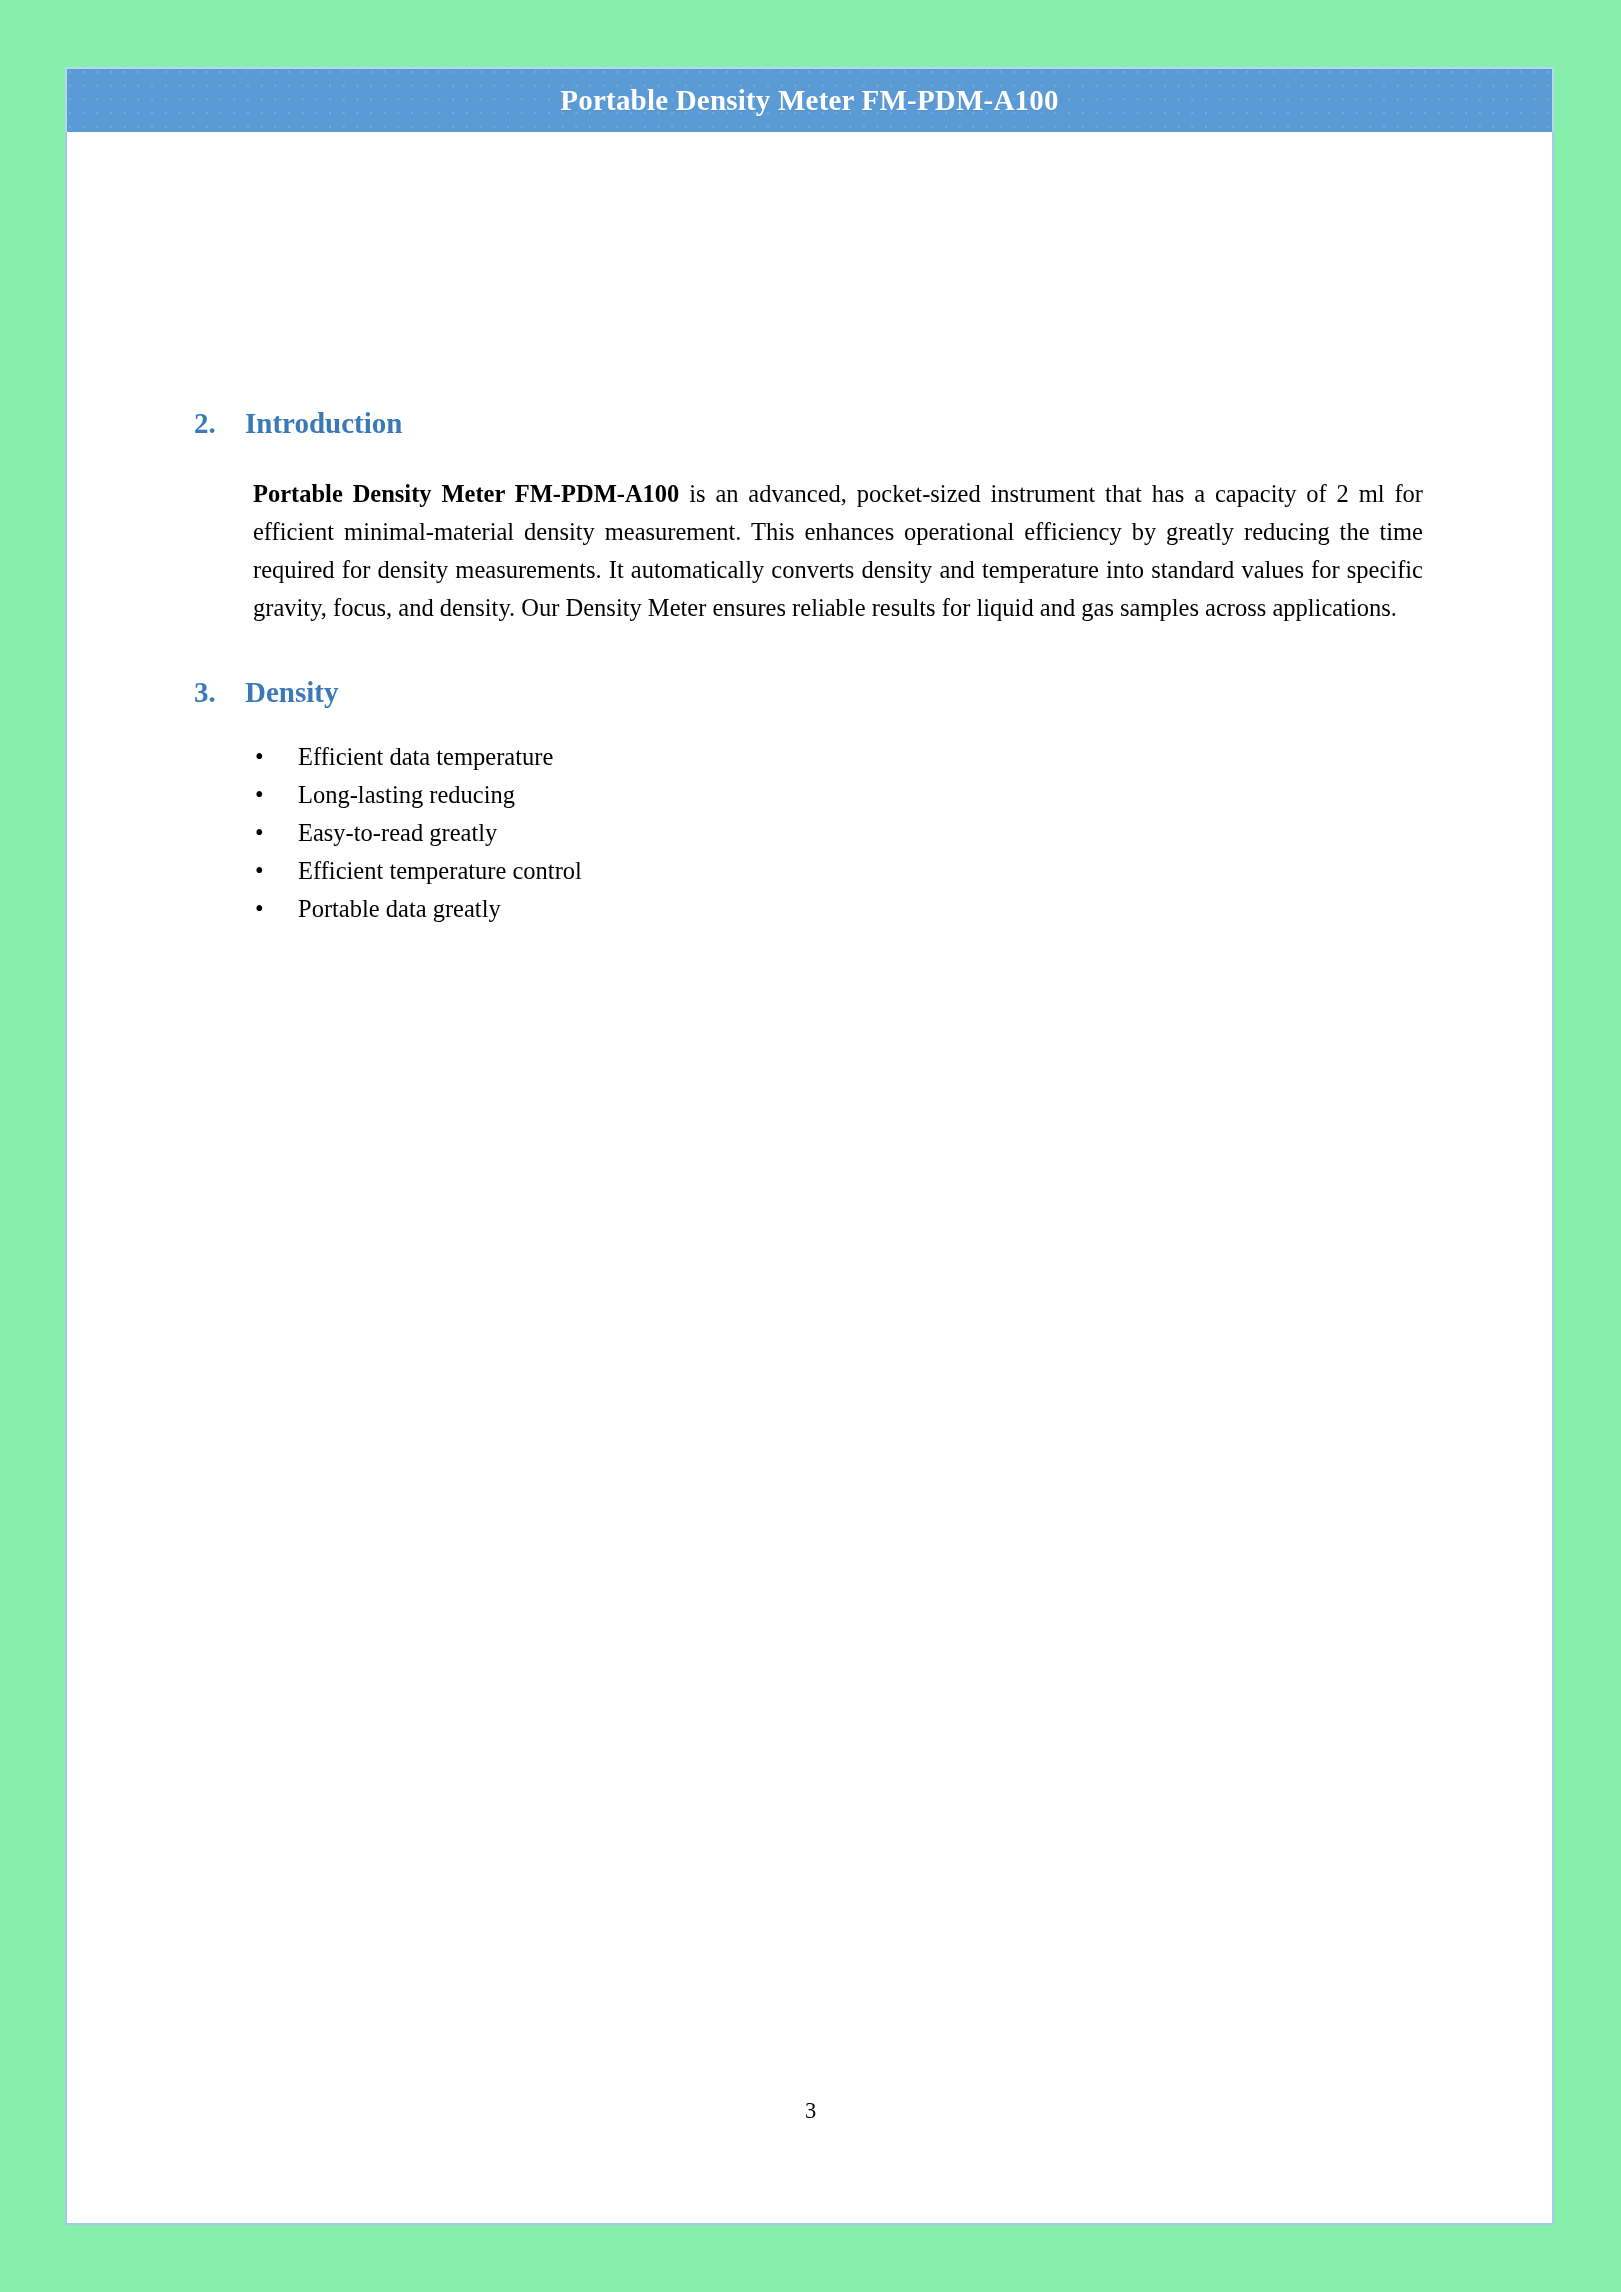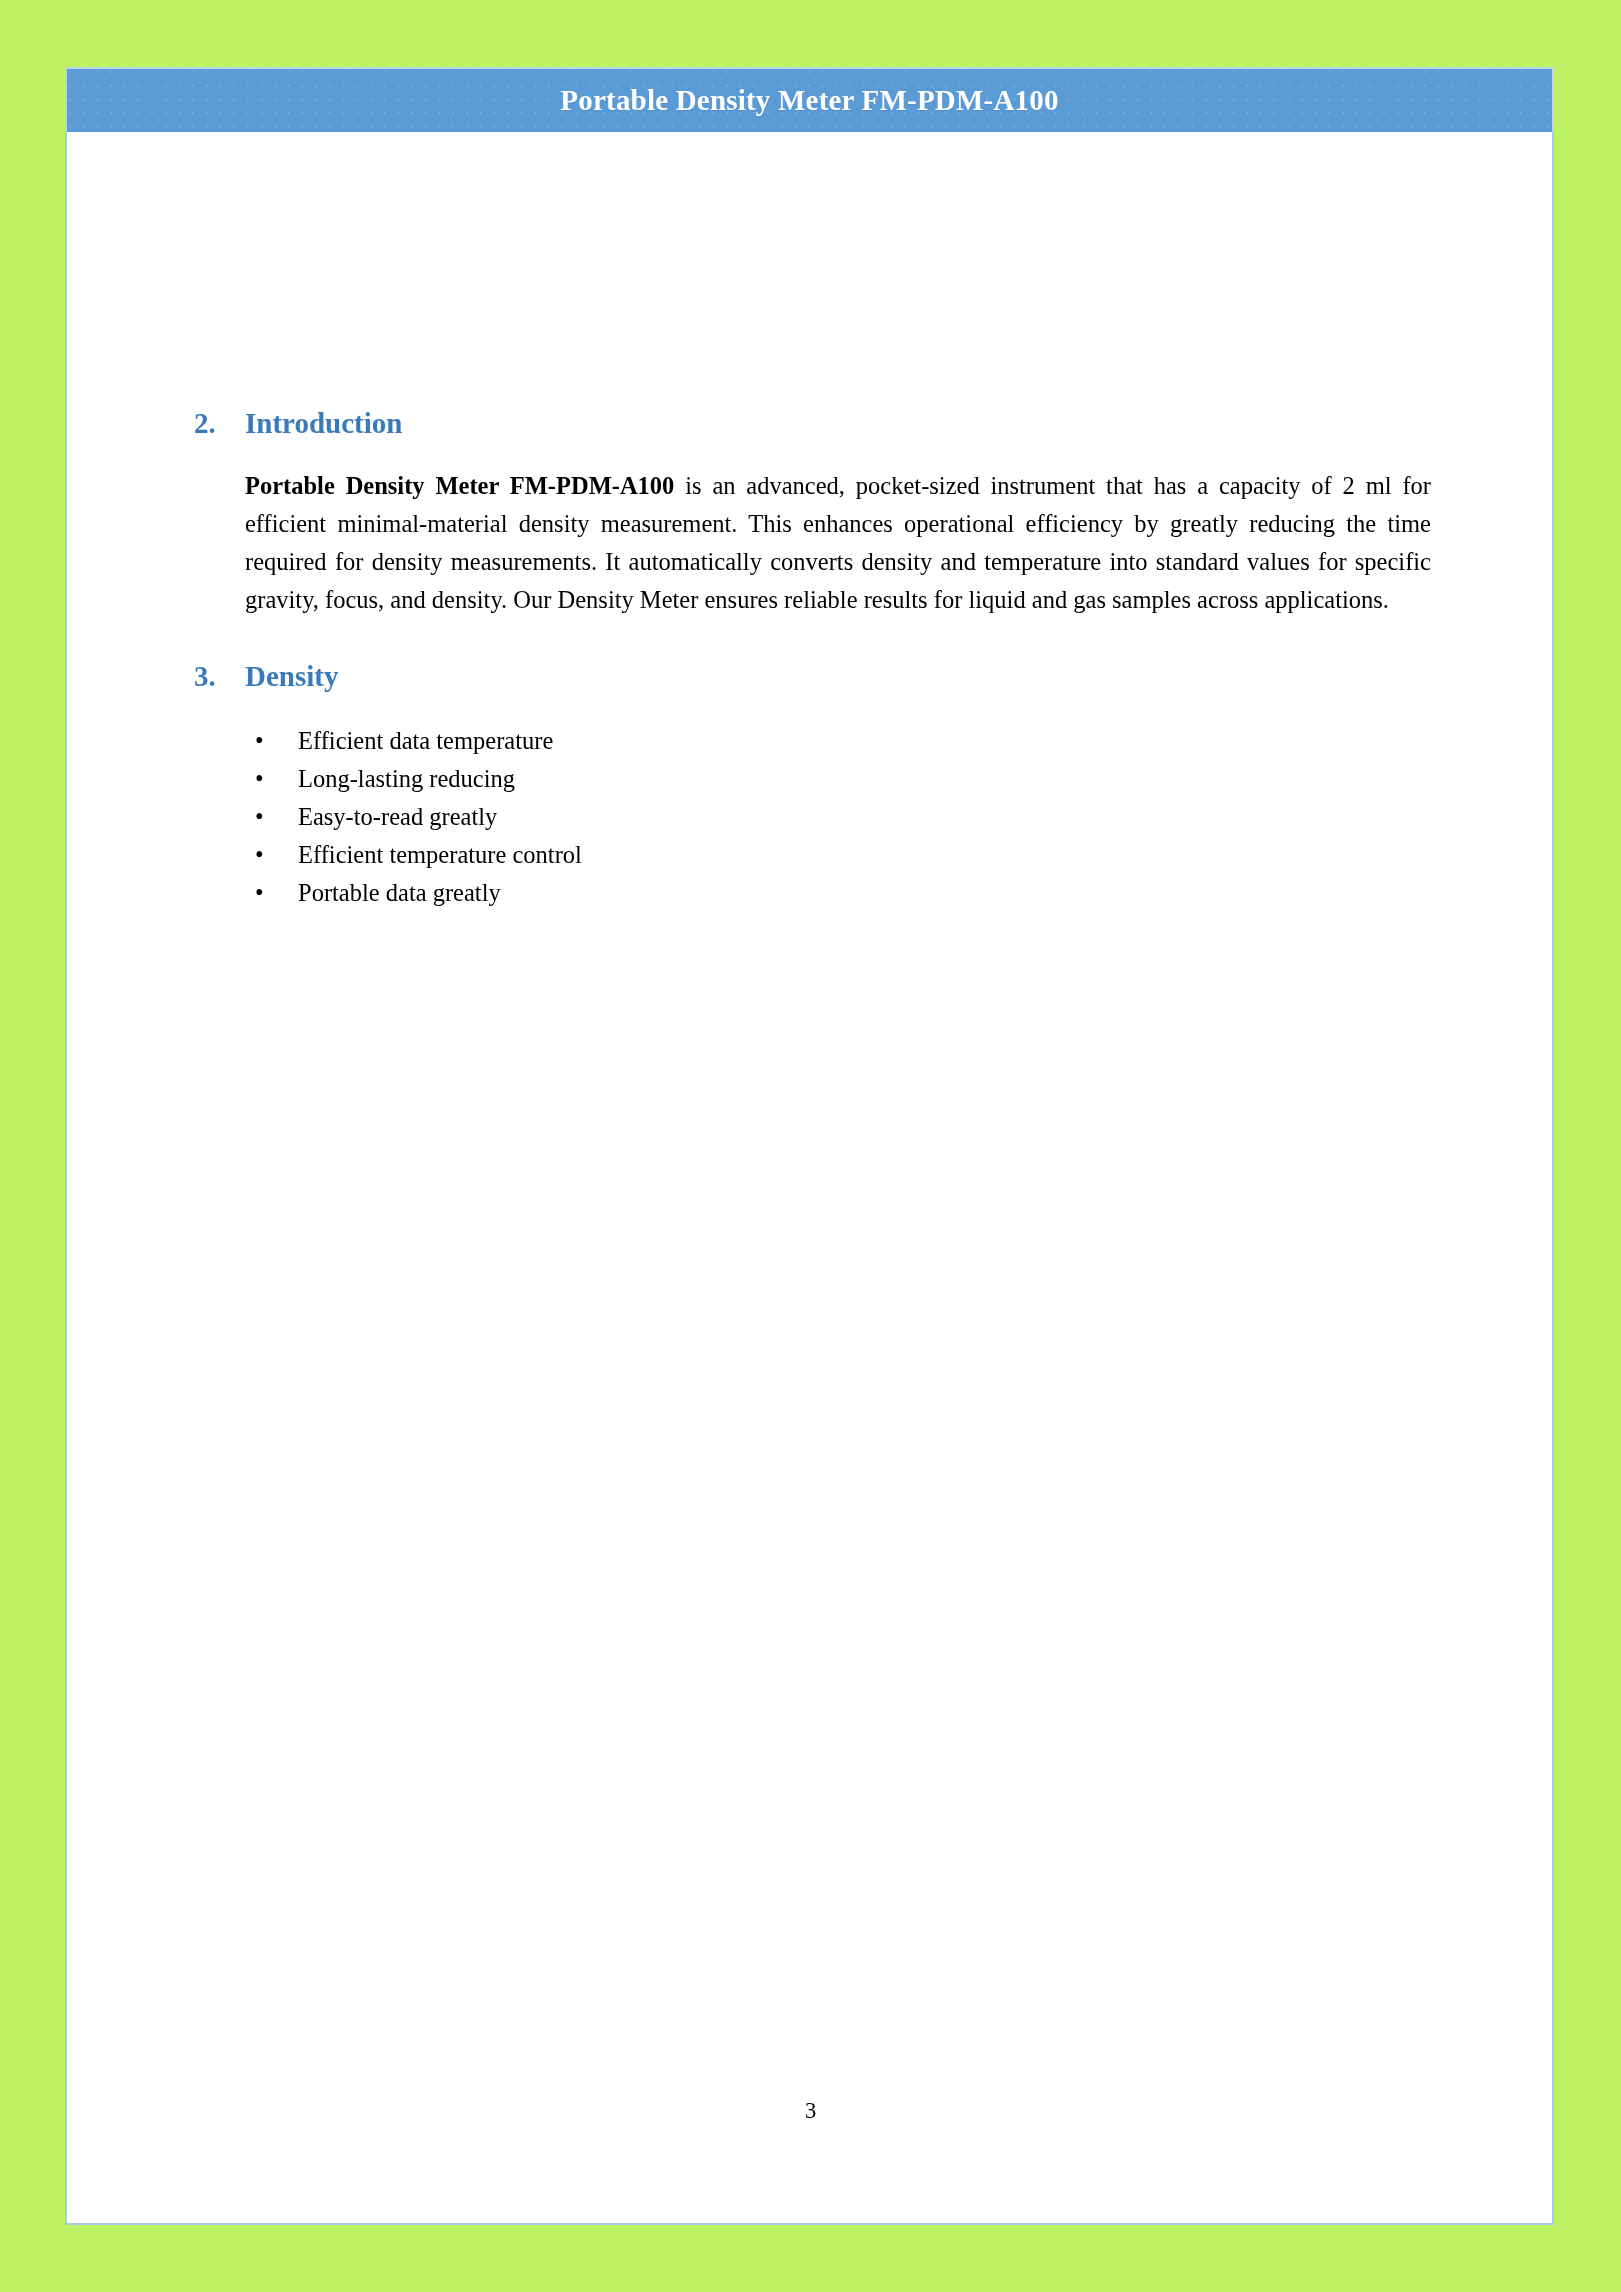--- a/index.html
+++ b/index.html
@@ -10,21 +10,21 @@
   }
 
   body {
     font-family: "Liberation Serif", "DejaVu Serif", serif;
   }
 
   .page-canvas {
     position: relative;
     width: 1621px;
     height: 2293px;
-    background: #bef264;
+    background: #86efac;
     overflow: hidden;
   }
 
   
   .page-border {
     position: absolute;
     left: 65px;
     top: 67px;
     width: 1489px;
     height: 2158px;
@@ -85,21 +85,21 @@
     width: 51px;
     flex: 0 0 51px;
     color: #3a7ab9;
   }
 
   .section-title {
     color: #3a7ab9;
   }
 
   .body-paragraph {
-    margin: 0;
+    margin: 8px;
     padding: 0 0 0 51px;
     font-size: 24.5px;
     line-height: 38px;
     color: #000000;
     text-align: justify;
     text-justify: inter-word;
     font-family: "Liberation Serif", "DejaVu Serif", serif;
   }
 
   .body-paragraph .lead {

